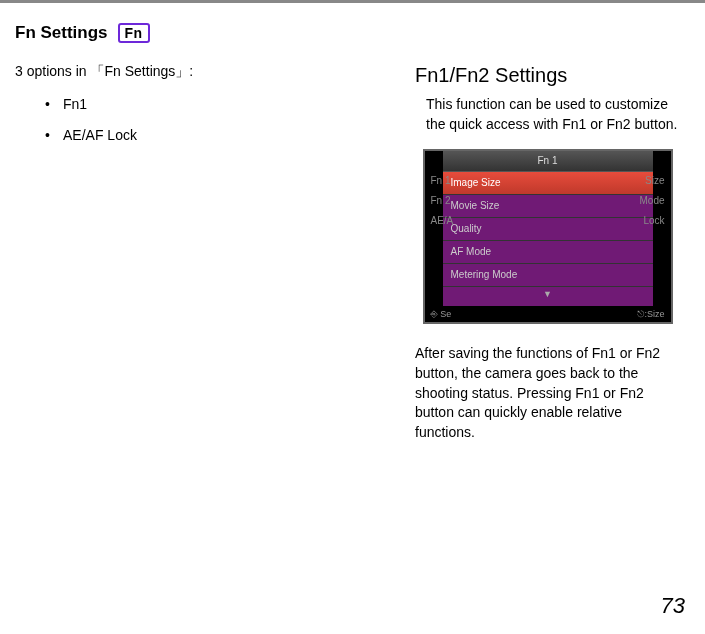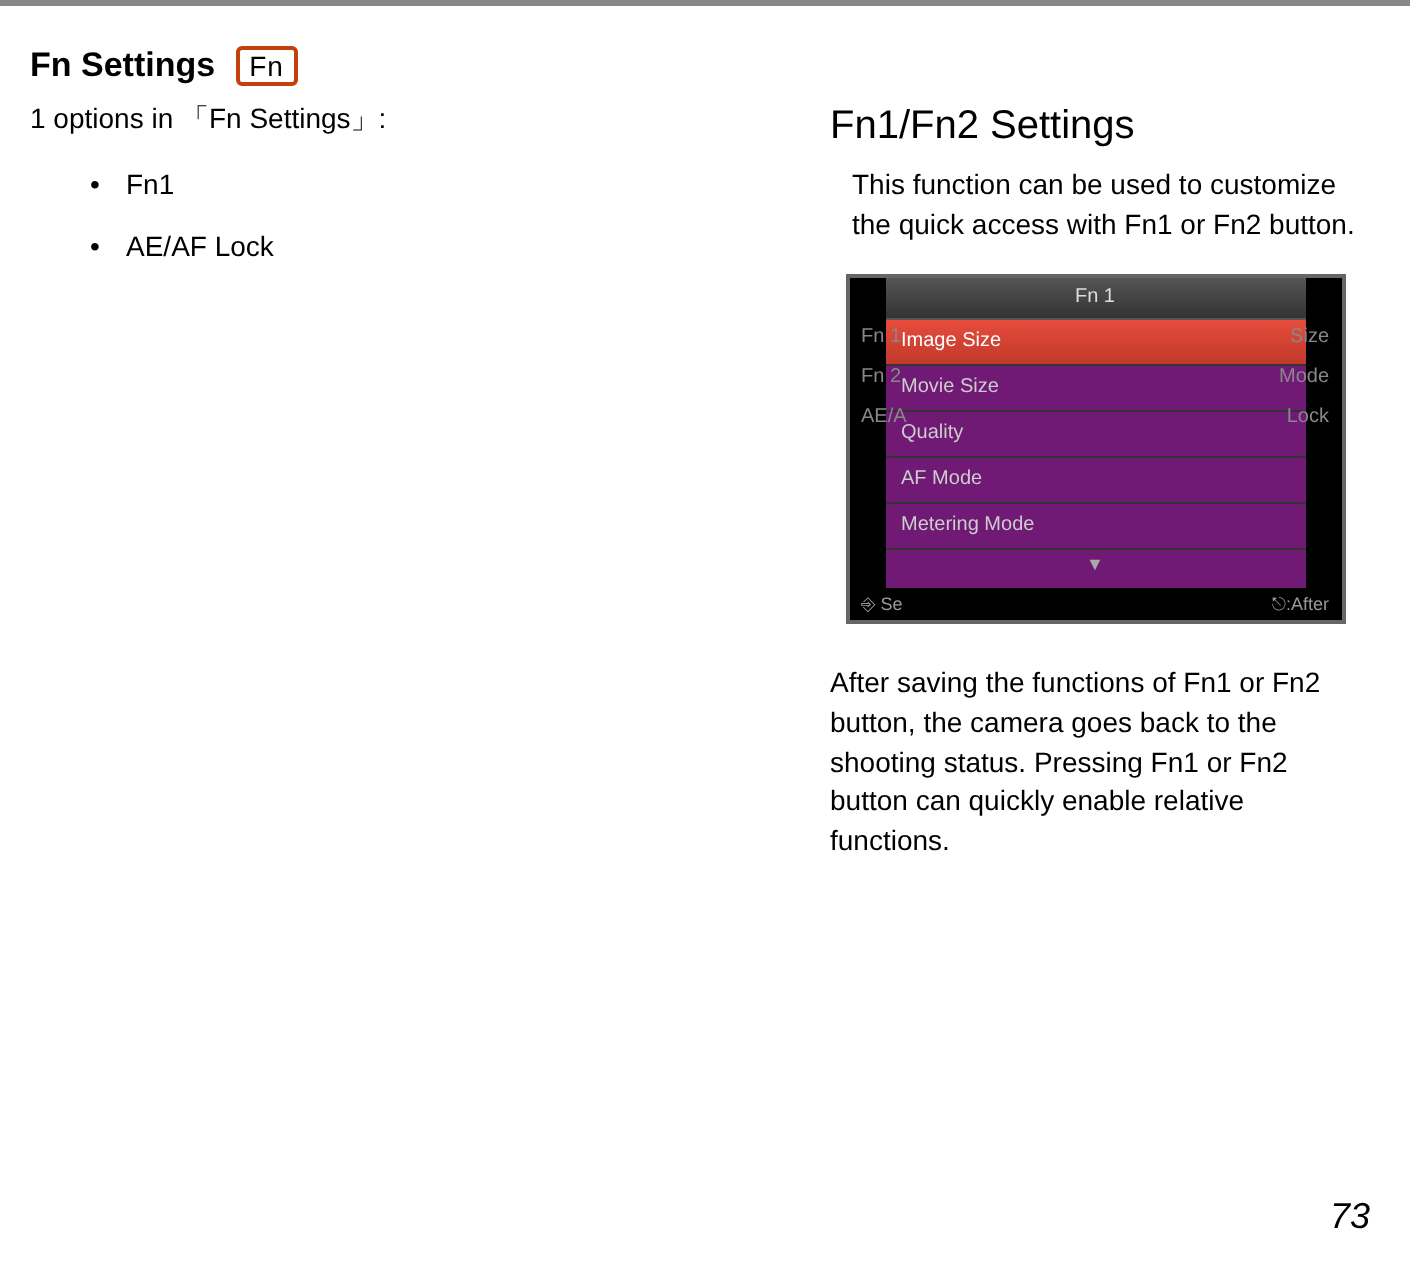--- a/index.html
+++ b/index.html
@@ -20,32 +20,32 @@
       background: #888;
       width: 100%;
     }
     .content {
       padding: 20px 25px 0 15px;
     }
     .heading-row {
       display: flex;
       align-items: center;
       gap: 10px;
-      margin-bottom: 6px;
+      margin-bottom: 18px;
     }
     .heading-title {
       font-size: 17px;
       font-weight: bold;
     }
     .fn-badge {
-      border: 2px solid #c2410c;
+      border: 2px solid #6d28d9;
       border-radius: 3px;
       padding: 0px 5px;
       font-size: 14px;
-      font-weight: normal;
+      font-weight: bold;
       letter-spacing: 0.5px;
     }
     .columns {
       display: flex;
       gap: 20px;
     }
     .left-col {
       flex: 0 0 380px;
       font-size: 14px;
       line-height: 1.5;
@@ -135,21 +135,21 @@
       justify-content: space-between;
       padding: 2px 6px;
       color: #999;
       font-size: 9px;
     }
     .page-number {
       position: absolute;
       bottom: 15px;
       right: 20px;
       font-style: italic;
-      font-size: 18px;
+      font-size: 22px;
       text-align: right;
     }
     .after-text {
       margin-top: 10px;
     }
     .overlay-container {
       position: relative;
       background: #000;
     }
     .dim-label-left {
@@ -167,21 +167,21 @@
 <div class="top-rule"></div>
 
 <div class="content">
   <div class="heading-row">
     <span class="heading-title">Fn Settings</span>
     <span class="fn-badge">Fn</span>
   </div>
 
   <div class="columns">
     <div class="left-col">
-      <div class="options-intro">1 options in 「Fn Settings」:</div>
+      <div class="options-intro">3 options in 「Fn Settings」:</div>
       <ul class="options-list">
         <li>Fn1</li>
         <li>AE/AF Lock</li>
       </ul>
     </div>
 
     <div class="right-col">
       <div class="subheading">Fn1/Fn2 Settings</div>
       <div class="description">This function can be used to customize the quick access with Fn1 or Fn2 button.</div>
 
@@ -206,21 +206,21 @@
           <div class="menu-body">
             <div class="menu-item selected">Image Size</div>
             <div class="menu-item">Movie Size</div>
             <div class="menu-item">Quality</div>
             <div class="menu-item">AF Mode</div>
             <div class="menu-item">Metering Mode</div>
             <div class="menu-arrow">▼</div>
           </div>
           <div class="bottom-bar">
             <span>⎆ Se</span>
-            <span>⎋:After</span>
+            <span>⎋:Size</span>
           </div>
         </div>
       </div>
 
       <div class="after-text">After saving the functions of Fn1 or Fn2 button, the camera goes back to the shooting status. Pressing Fn1 or Fn2 button can quickly enable relative functions.</div>
     </div>
   </div>
 </div>
 
 <div class="page-number">73</div>

